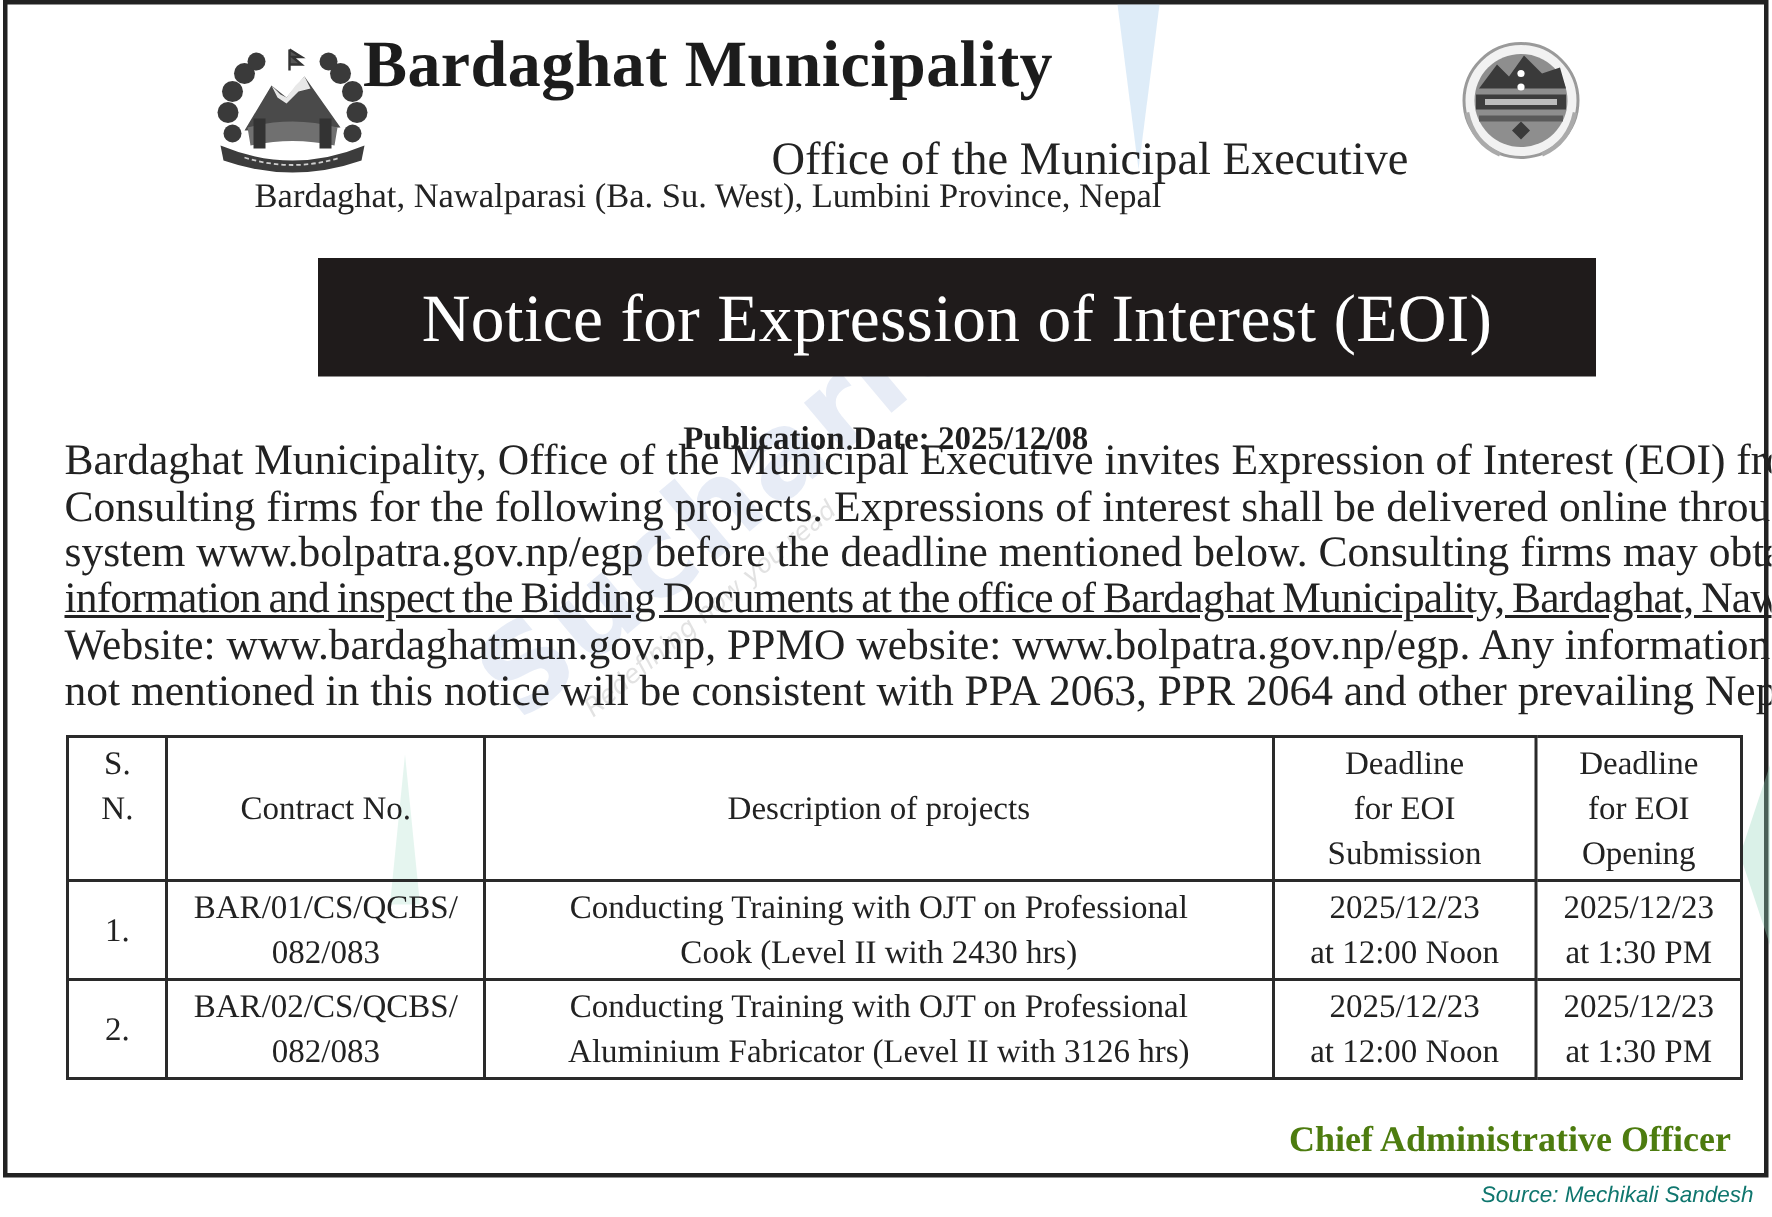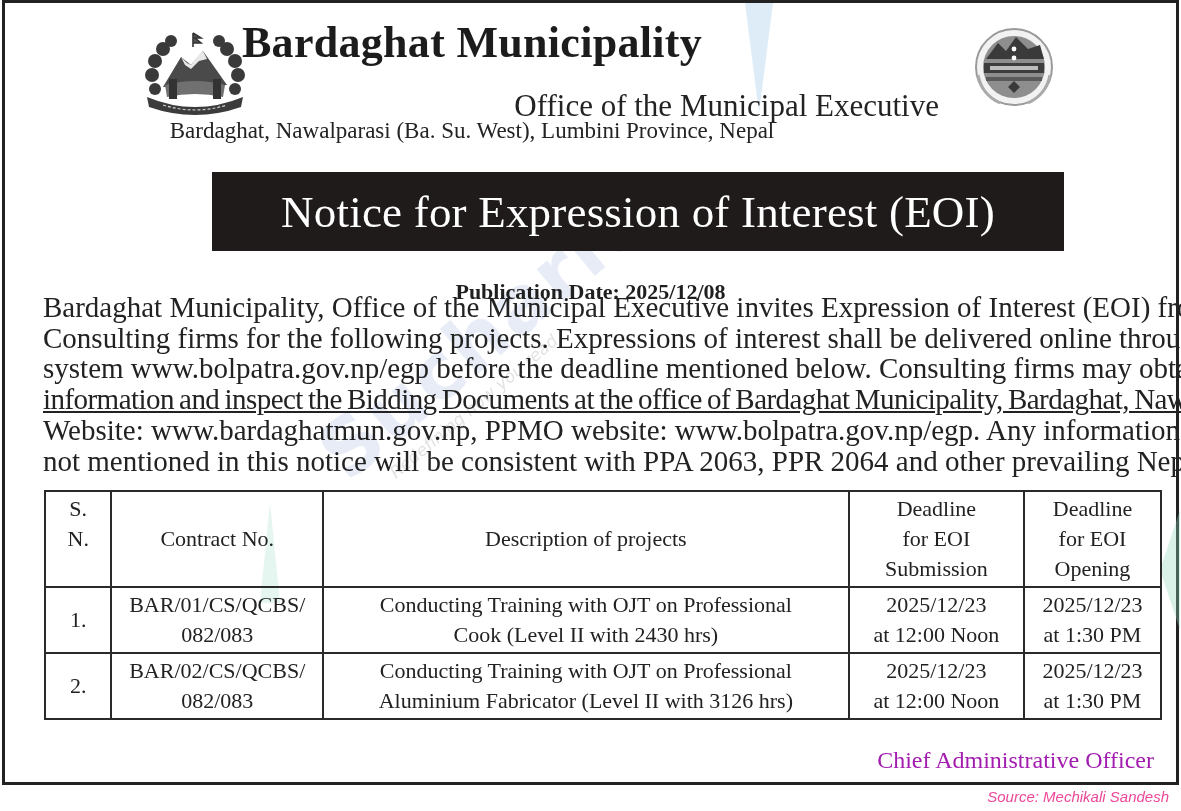--- a/index.html
+++ b/index.html
@@ -206,34 +206,34 @@
     .col-contract { width: 200px; }
     .col-desc { width: 512px; margin-left: 44px; }
     .col-sub { width: 164px; }
     .col-open { width: 126px; }
     .eoi-table td .ln { display: block; }
 
     .signatory {
       position: absolute;
       right: 22px;
       top: 744px;
-      font-weight: normal;
+      font-weight: bold;
       font-size: 24px;
-      color: #a21caf;
+      color: #4d7c0f;
       z-index: 1;
     }
 
     .source-credit {
       position: absolute;
       right: 12px;
       top: 788px;
       font-family: "Liberation Sans", "DejaVu Sans", sans-serif;
       font-style: italic;
       font-size: 15px;
-      color: #ec4899;
+      color: #0f766e;
     }
   </style>
 </head>
 <body>
 
 <div class="notice-frame">
 
   <div class="deco-shard shard-1"></div>
   <div class="deco-shard shard-3"></div>
 

